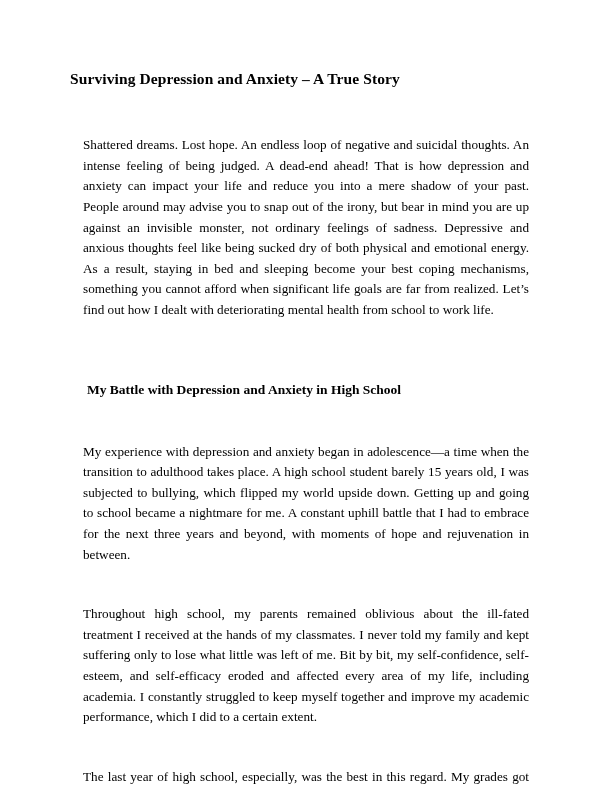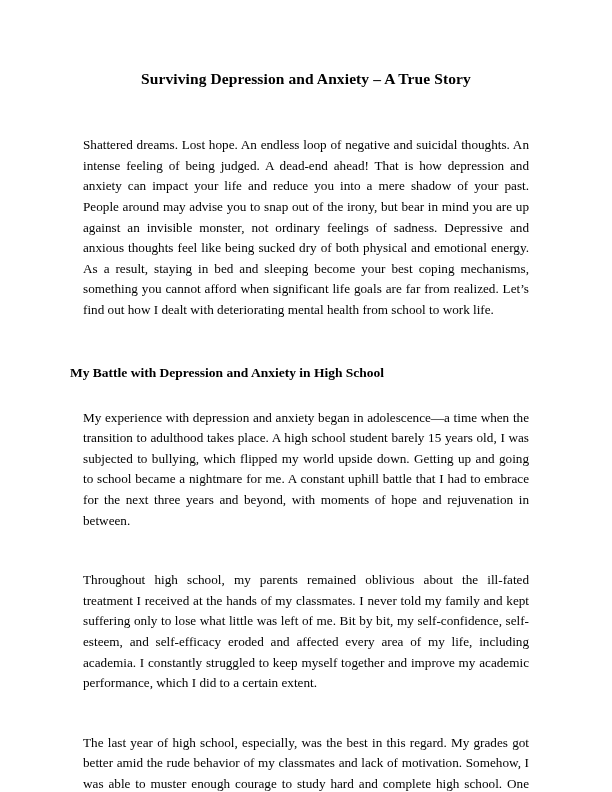--- a/index.html
+++ b/index.html
@@ -22,34 +22,33 @@
     left: 70px;
     top: 0;
     width: 472px;
   }
 
   .doc-title {
     font-family: "Liberation Serif", "DejaVu Serif", serif;
     font-size: 15.5px;
     font-weight: bold;
     color: #000000;
-    text-align: center;
     letter-spacing: 0.1px;
     margin: 0;
     padding-top: 69px;
     line-height: 1.3;
   }
 
   .section-heading {
     font-family: "Liberation Serif", "DejaVu Serif", serif;
     font-size: 13.5px;
     font-weight: bold;
     color: #000000;
     text-align: left;
-    margin: 0;
+    margin: 17px;
     line-height: 1.35;
   }
 
   .body-para {
     font-family: "Liberation Serif", "DejaVu Serif", serif;
     font-size: 13.2px;
     color: #000000;
     text-align: justify;
     text-justify: inter-word;
     line-height: 20.6px;

